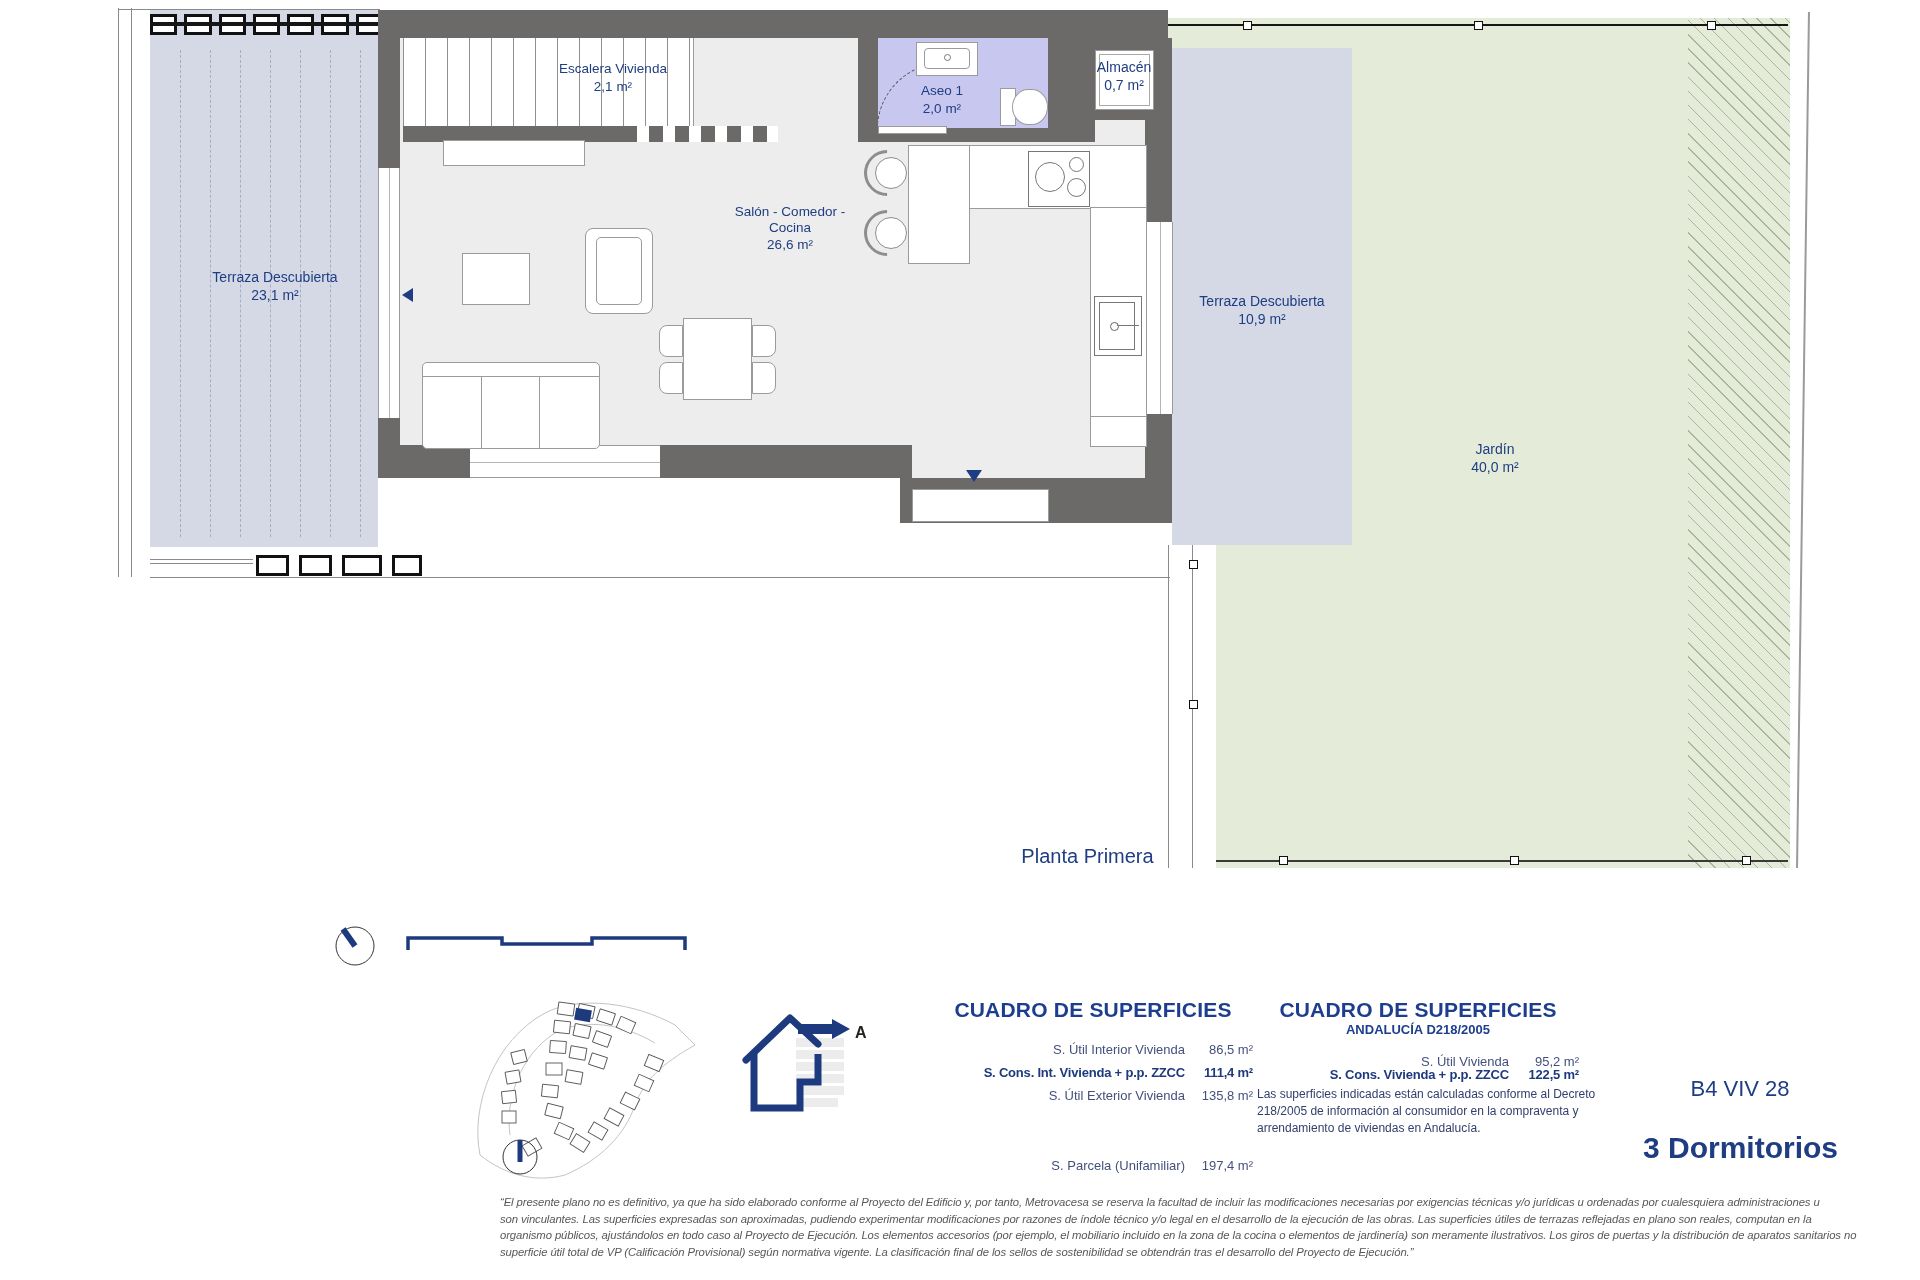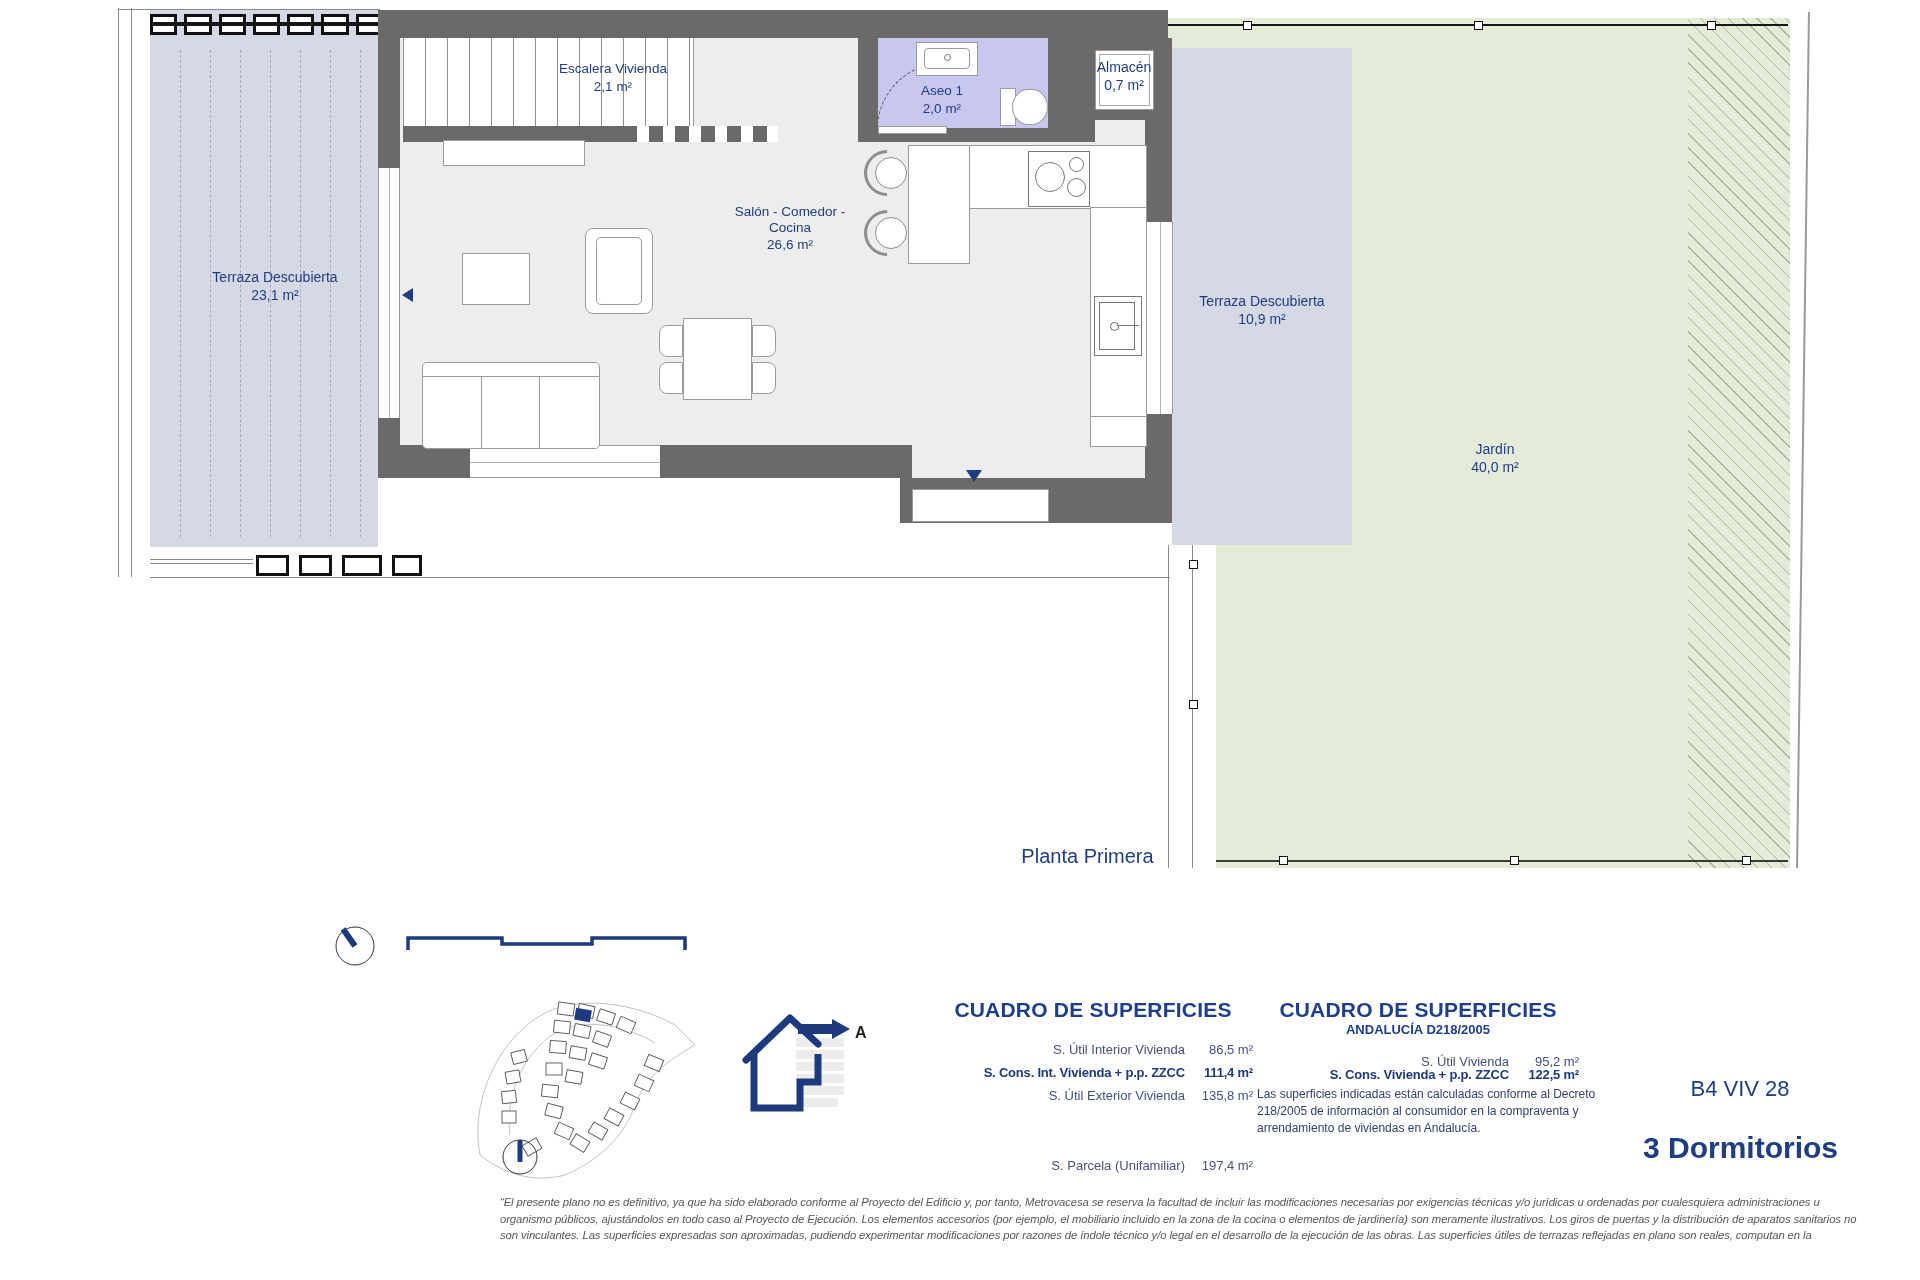--- a/index.html
+++ b/index.html
@@ -306,17 +306,18 @@
     <div class="note" style="top:88px;">Las superficies indicadas están calculadas conforme al Decreto</div>
     <div class="note" style="top:105px;">218/2005 de información al consumidor en la compraventa y</div>
     <div class="note" style="top:122px;">arrendamiento de viviendas en Andalucía.</div>
   </div>
 
   <div class="lbl" style="left:1640px;top:1075px;width:200px;font-size:22px;font-weight:500;"><span>B4 VIV 28</span></div>
   <div class="lbl" style="left:1598px;top:1128px;width:285px;font-size:30px;font-weight:600;"><span>3 Dormitorios</span></div>
 
   <div class="abs" style="left:500px;top:1194px;width:1390px;height:72px;overflow:hidden;">
     <div class="disc">“El presente plano no es definitivo, ya que ha sido elaborado conforme al Proyecto del Edificio y, por tanto, Metrovacesa se reserva la facultad de incluir las modificaciones necesarias por exigencias técnicas y/o jurídicas u ordenadas por cualesquiera administraciones u</div>
+    <div class="disc">son vinculantes. Las superficies expresadas son aproximadas, pudiendo experimentar modificaciones por razones de índole técnico y/o legal en el desarrollo de la ejecución de las obras. Las superficies útiles de terrazas reflejadas en plano son reales, computan en la</div>
     <div class="disc">organismo públicos, ajustándolos en todo caso al Proyecto de Ejecución. Los elementos accesorios (por ejemplo, el mobiliario incluido en la zona de la cocina o elementos de jardinería) son meramente ilustrativos. Los giros de puertas y la distribución de aparatos sanitarios no</div>
-    <div class="disc">son vinculantes. Las superficies expresadas son aproximadas, pudiendo experimentar modificaciones por razones de índole técnico y/o legal en el desarrollo de la ejecución de las obras. Las superficies útiles de terrazas reflejadas en plano son reales, computan en la</div>
+    <div class="disc">superficie útil total de VP (Calificación Provisional) según normativa vigente. La clasificación final de los sellos de sostenibilidad se obtendrán tras el desarrollo del Proyecto de Ejecución.”</div>
   </div>
 
 </div>
 
 </body></html>

